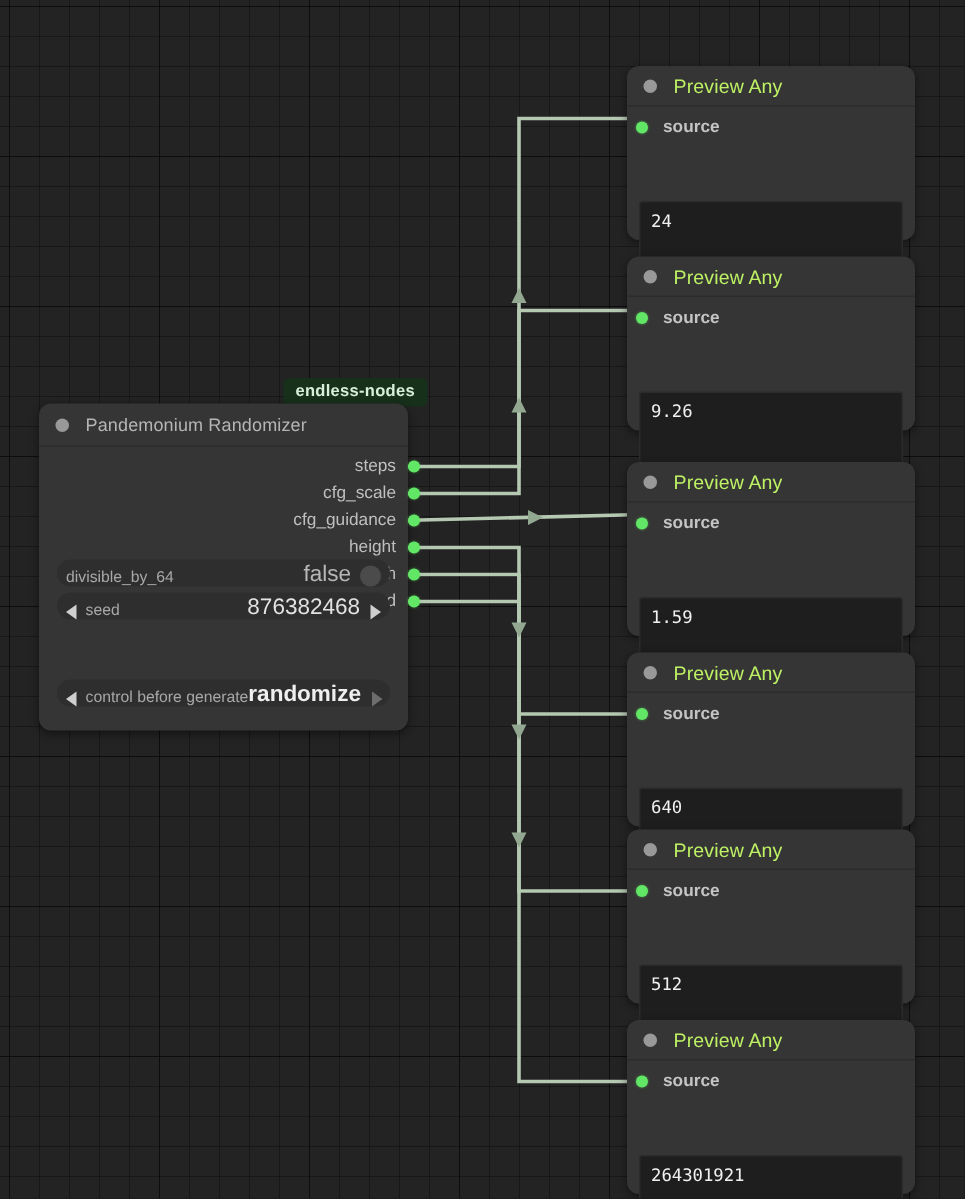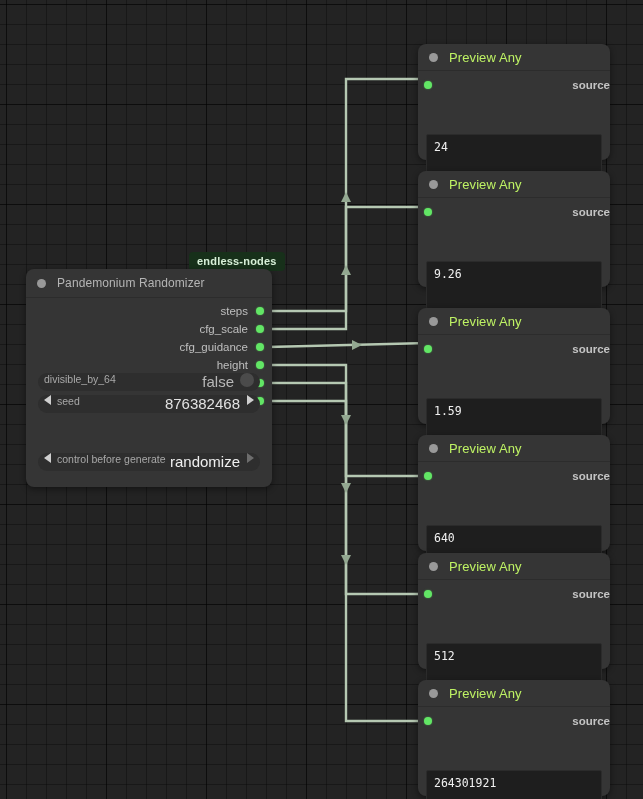--- a/index.html
+++ b/index.html
@@ -69,21 +69,21 @@
     top: 269px;
     width: 246px;
     height: 218px;
     background: #353535;
   }
   #randomizer-node .node-header { height: 29px; }
   #randomizer-node .node-title { font-size: 12px; color: #b5b5b5; }
 
   .out-ports {
     position: absolute;
-    left: 0;
+    left: 16px;
     top: 33px;
     width: 100%;
   }
   .out-port {
     position: relative;
     height: 18px;
     display: flex;
     align-items: center;
     justify-content: flex-end;
     padding-right: 24px;
@@ -110,39 +110,39 @@
     position: absolute;
     left: 12px;
     right: 12px;
     bottom: 16px;
   }
   .widget {
     height: 18px;
     background: #2e2e2e;
     border-radius: 9px;
     display: flex;
-    align-items: flex-start;
+    align-items: flex-end;
     margin-bottom: 4px;
     padding: 0 6px;
     box-sizing: border-box;
     position: relative;
   }
   .widget:last-child { margin-bottom: 0; margin-top: 40px; }
   .w-name {
     color: #a8a8a8;
     font-size: 10.5px;
     white-space: nowrap;
   }
   .w-value {
     margin-left: auto;
     color: #e2e2e2;
     font-size: 15px;
     white-space: nowrap;
   }
-  .w-value.bold { font-weight: normal; color: #efefef; }
+  .w-value.bold { font-weight: bold; color: #efefef; }
   .w-value.dim { color: #b7b7b7; }
   .arrow {
     width: 0; height: 0;
     flex: 0 0 auto;
   }
   .arrow-left {
     border-top: 5px solid transparent;
     border-bottom: 5px solid transparent;
     border-right: 7px solid #cfcfcf;
     margin-right: 6px;
@@ -184,21 +184,20 @@
     width: 192px;
     height: 116px;
   }
   .slot-row {
     position: relative;
     height: 28px;
     display: flex;
     align-items: center;
     padding-left: 24px;
     box-sizing: border-box;
-    justify-content: flex-end;
   }
   .slot-dot {
     position: absolute;
     left: 6px;
     top: 50%;
     transform: translateY(-50%);
     width: 8px;
     height: 8px;
     border-radius: 50%;
     background: #62e665;

